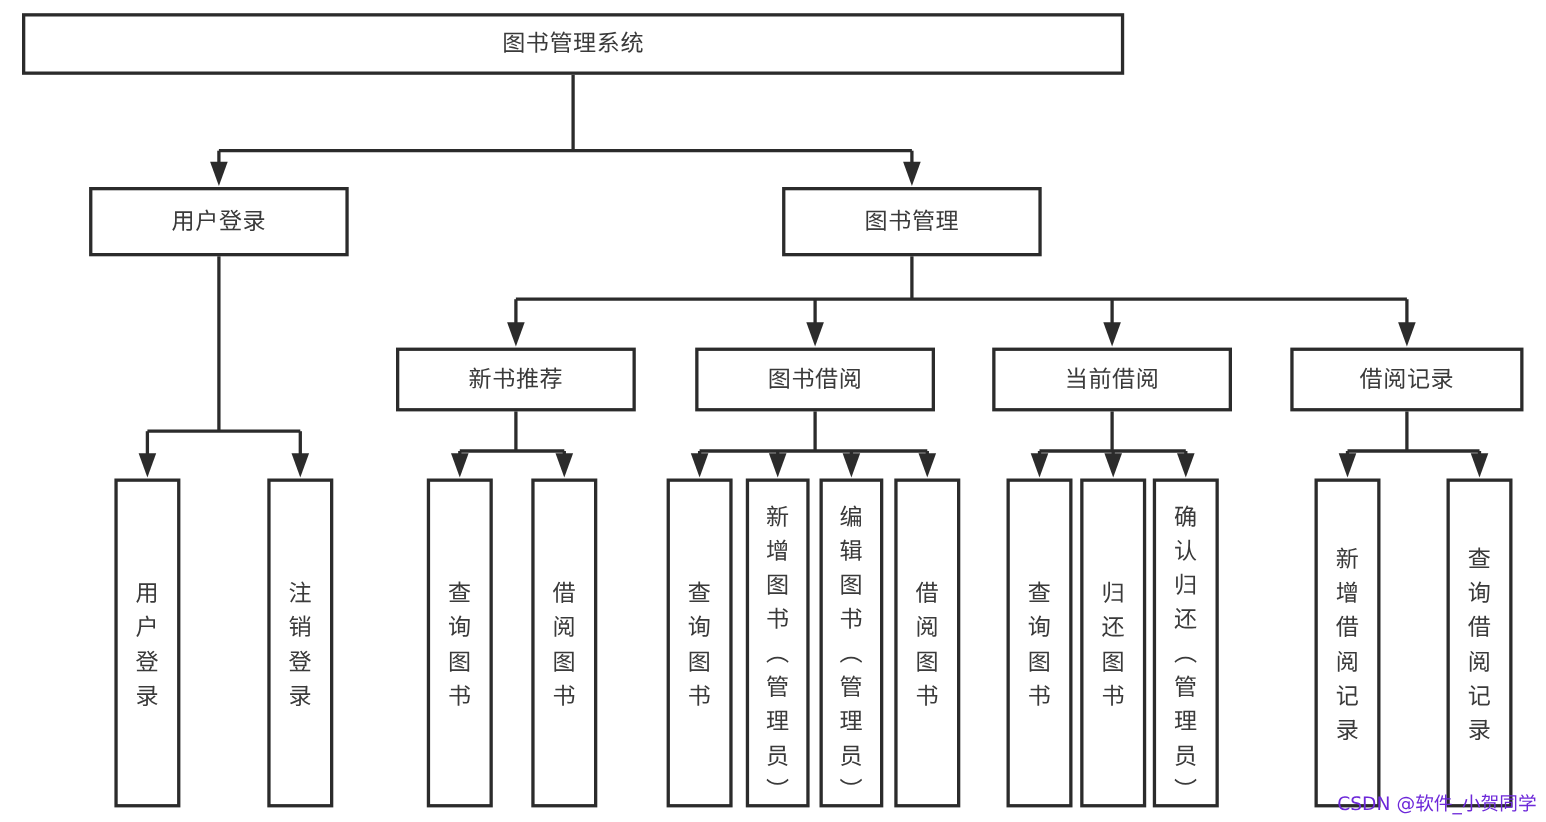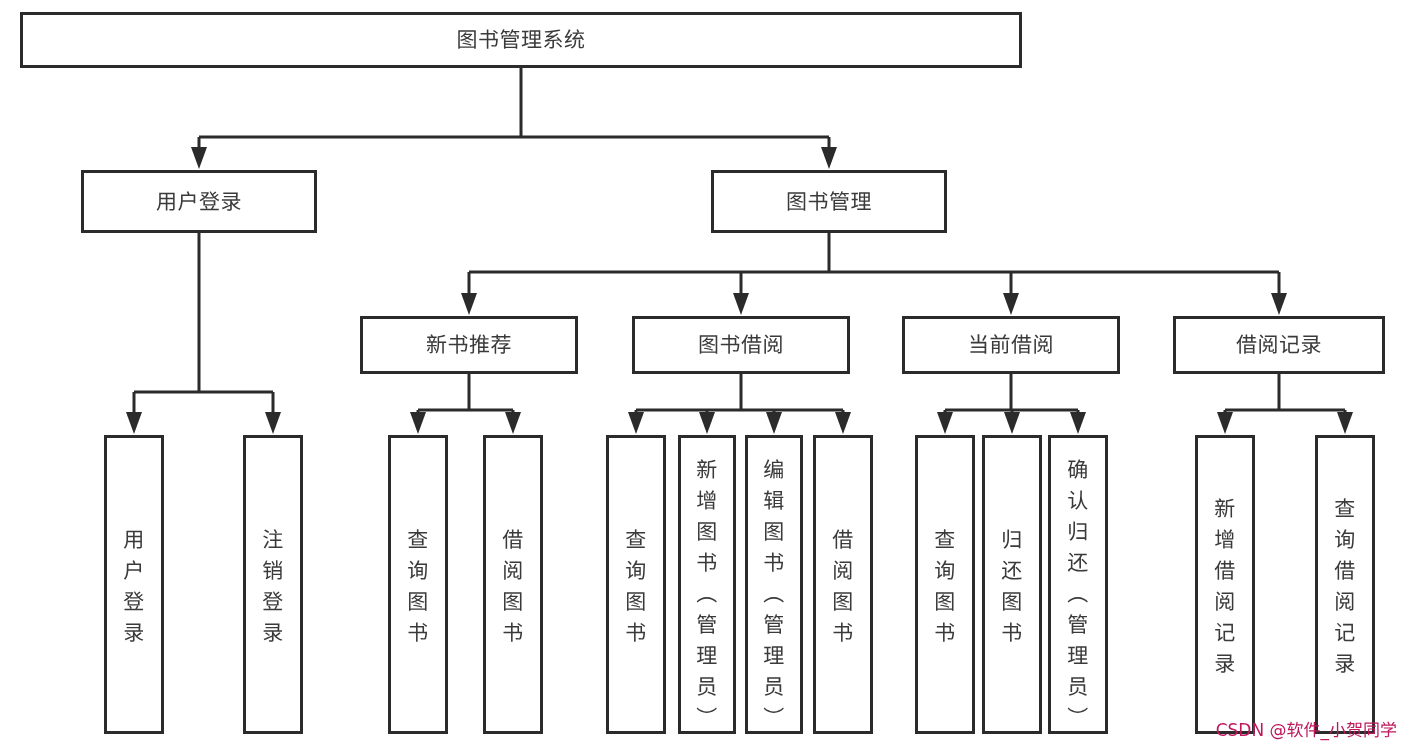--- a/index.html
+++ b/index.html
@@ -58,21 +58,21 @@
     fill: #3a3a3a;
     text-anchor: middle;
     letter-spacing: 0.5px;
   }
   .watermark {
     position: absolute;
     right: 8px;
     bottom: 6px;
     font-family: "DejaVu Sans", "Liberation Sans", sans-serif;
     font-size: 17px;
-    color: #be185d;
+    color: #6d28d9;
     white-space: nowrap;
     pointer-events: none;
     user-select: none;
   }
 </style>
 </head>
 <body>
 
 <div id="diagram-root">
   <svg id="tree-svg" viewBox="0 0 1405 747" xmlns="http://www.w3.org/2000/svg">

